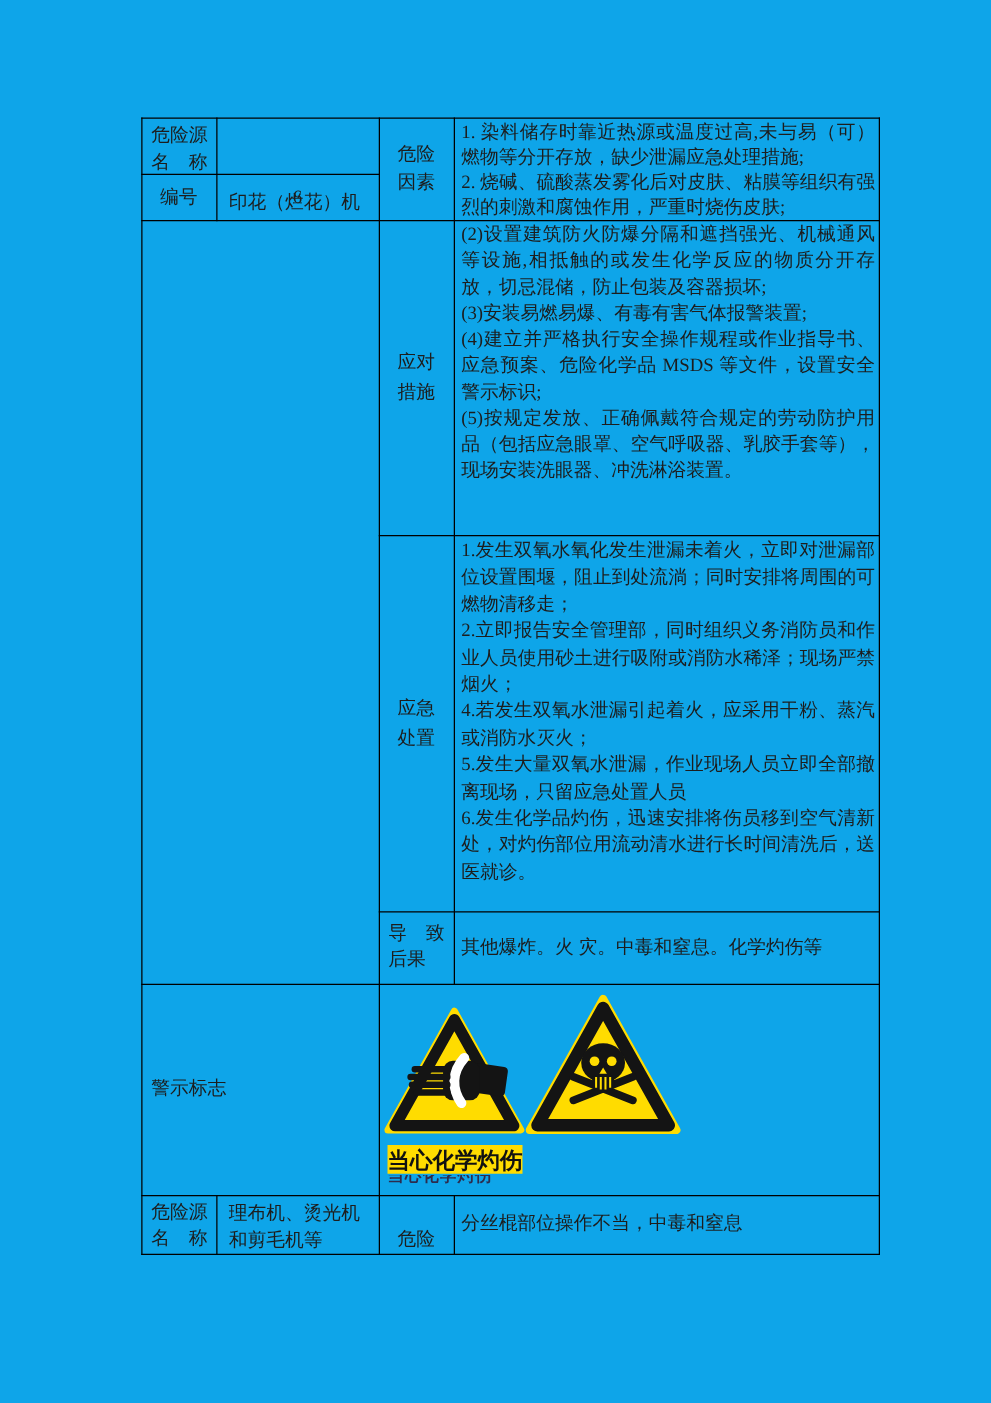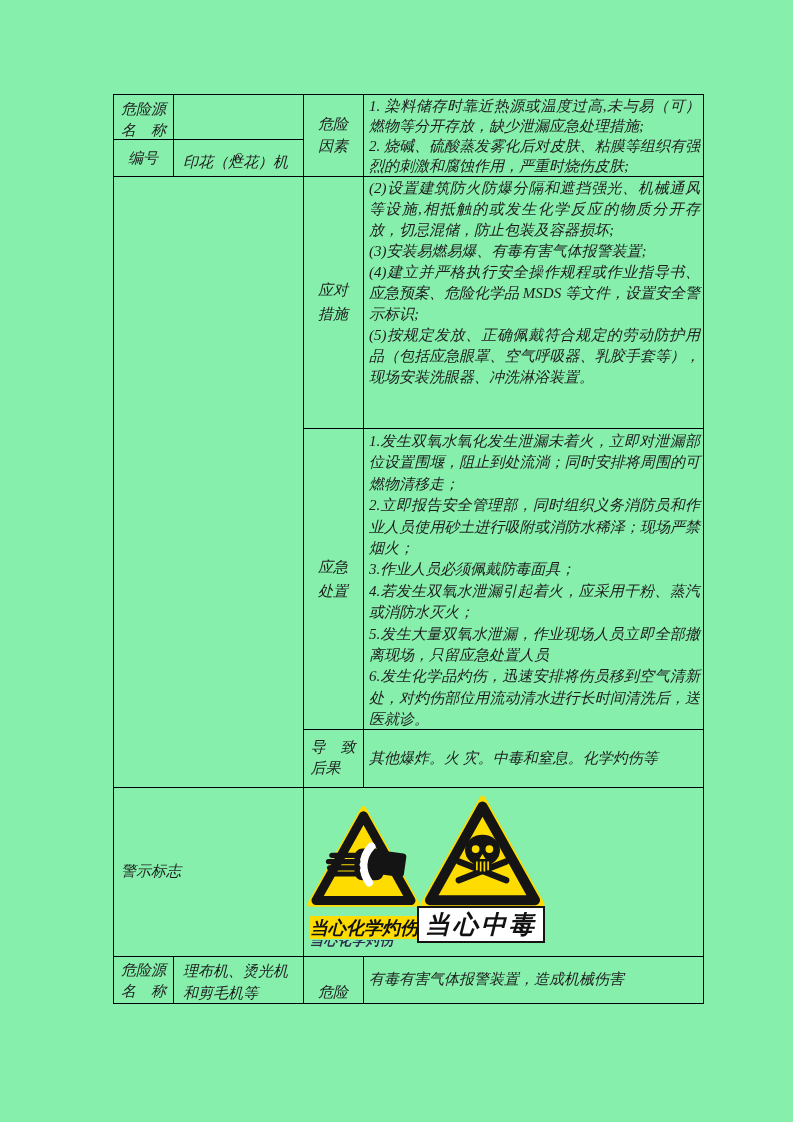--- a/index.html
+++ b/index.html
@@ -1,17 +1,17 @@
 <!DOCTYPE html>
 <html><head>
 <meta charset="utf-8">
 <style>
   html,body{margin:0;padding:0;background:#ffffff;}
   body{font-family:"Liberation Serif","DejaVu Serif",serif;color:#1a1a1a;}
-  #page{position:relative;width:793px;height:1122px;background:#86efac;overflow:hidden;font-style:italic;}
+  #page{position:relative;width:793px;height:1122px;background:#0ea5e9;overflow:hidden;}
   .ln{position:absolute;background:#000;}
   .cell{position:absolute;font-size:15px;line-height:21px;color:#1d1d1d;}
   .pre{white-space:pre-line;}
   .vcenter{display:flex;align-items:center;}
   .ccenter{display:flex;align-items:center;justify-content:center;text-align:center;}
   .content{white-space:pre-wrap;word-break:break-all;text-align:justify;}
   .caption-yellow{background:#FFDC00;font-family:"Liberation Sans","DejaVu Sans",sans-serif;
     font-weight:bold;color:#111;display:flex;align-items:center;justify-content:center;}
   .caption-white{background:#fff;border:2px solid #141414;
     font-family:"Liberation Sans","DejaVu Sans",sans-serif;font-weight:bold;color:#111;
@@ -62,21 +62,20 @@
     <div class="content">(3)安装易燃易爆、有毒有害气体报警装置;</div>
     <div class="content">(4)建立并严格执行安全操作规程或作业指导书、应急预案、危险化学品 MSDS 等文件，设置安全警示标识;</div>
     <div class="content">(5)按规定发放、正确佩戴符合规定的劳动防护用品（包括应急眼罩、空气呼吸器、乳胶手套等），现场安装洗眼器、冲洗淋浴装置。</div>
   </div>
 
   <div class="cell ccenter pre" style="left:303px;top:428px;width:60px;height:301px;line-height:24px;">应急
 处置</div>
   <div class="cell" style="left:369px;top:431px;width:331px;line-height:21.4px;">
     <div class="content">1.发生双氧水氧化发生泄漏未着火，立即对泄漏部位设置围堰，阻止到处流淌；同时安排将周围的可燃物清移走；</div>
     <div class="content">2.立即报告安全管理部，同时组织义务消防员和作业人员使用砂土进行吸附或消防水稀泽；现场严禁烟火；</div>
-    <div class="content">3.作业人员必须佩戴防毒面具；</div>
     <div class="content">4.若发生双氧水泄漏引起着火，应采用干粉、蒸汽或消防水灭火；</div>
     <div class="content">5.发生大量双氧水泄漏，作业现场人员立即全部撤离现场，只留应急处置人员</div>
     <div class="content">6.发生化学品灼伤，迅速安排将伤员移到空气清新处，对灼伤部位用流动清水进行长时间清洗后，送医就诊。</div>
   </div>
 
   <div class="cell ccenter pre" style="left:303px;top:729px;width:60px;height:58px;line-height:21px;text-align:left;">导　致
 后果</div>
   <div class="cell vcenter" style="left:369px;top:729px;width:331px;height:58px;">其他爆炸。火 灾。中毒和窒息。化学灼伤等</div>
 
   <div class="cell vcenter" style="left:121px;top:787px;width:170px;height:169px;">警示标志</div>
@@ -121,23 +120,22 @@
           <polygon points="50,47 47.6,51 52.4,51" fill="#FFDC00"></polygon>
           <g stroke="#FFDC00" stroke-width="1.3">
             <line x1="45.5" y1="53" x2="45.5" y2="60"></line>
             <line x1="48.5" y1="53" x2="48.5" y2="61"></line>
             <line x1="51.5" y1="53" x2="51.5" y2="61"></line>
             <line x1="54.5" y1="53" x2="54.5" y2="60"></line>
           </g>
         </g>
       </svg>
     </div>
-    <div class="caption-white" style="position:absolute;left:114px;top:119px;width:124px;height:33px;font-size:25px;">当心中毒</div>
   </div>
 
   <div class="cell pre" style="left:121px;top:960px;width:48px;">危险源
 名　称</div>
   <div class="cell pre" style="left:183px;top:960px;width:118px;line-height:22px;">理布机、烫光机
 和剪毛机等</div>
   <div class="cell" style="left:303px;top:956px;width:60px;height:47px;display:flex;align-items:flex-end;justify-content:center;padding-bottom:0;box-sizing:border-box;">危险</div>
-  <div class="cell vcenter" style="left:369px;top:956px;width:331px;height:47px;">有毒有害气体报警装置，造成机械伤害</div>
+  <div class="cell vcenter" style="left:369px;top:956px;width:331px;height:47px;">分丝棍部位操作不当，中毒和窒息</div>
 
 </div>
 
 </body></html>

